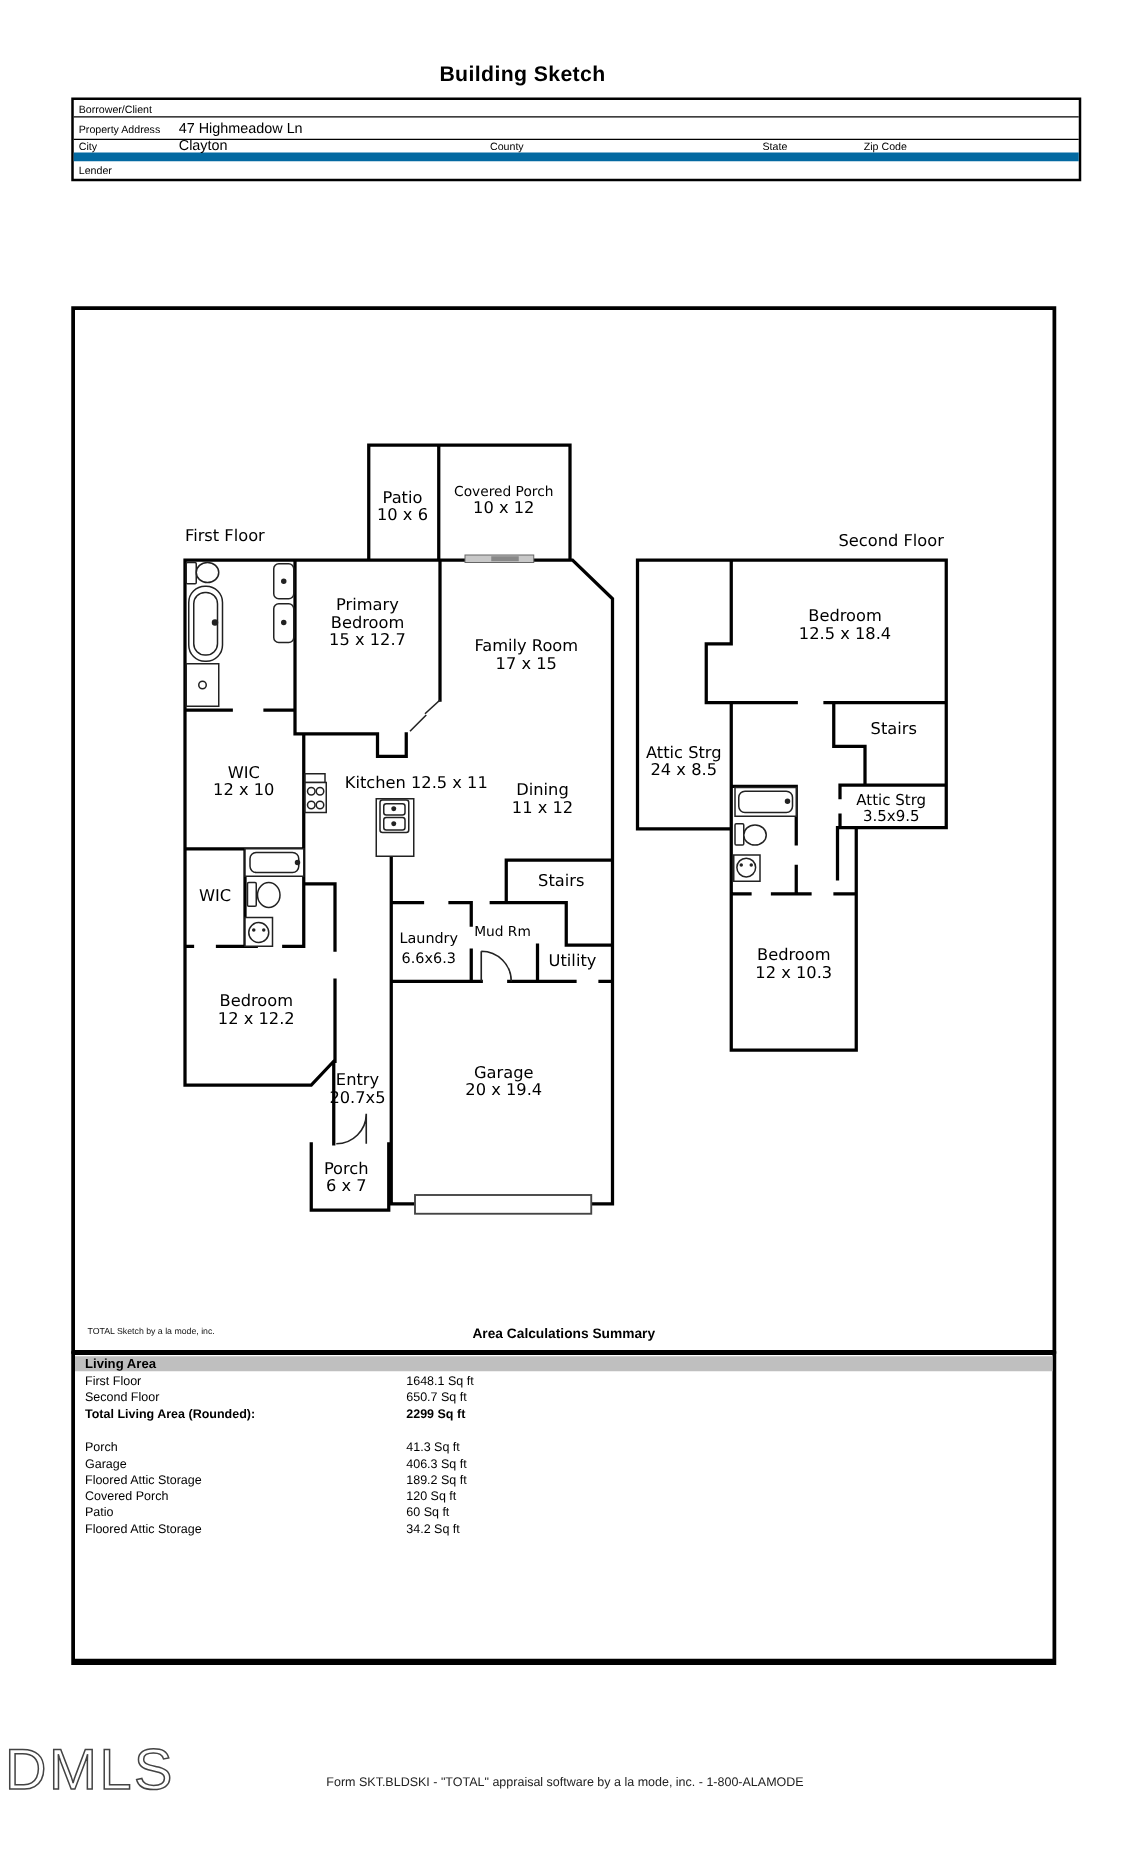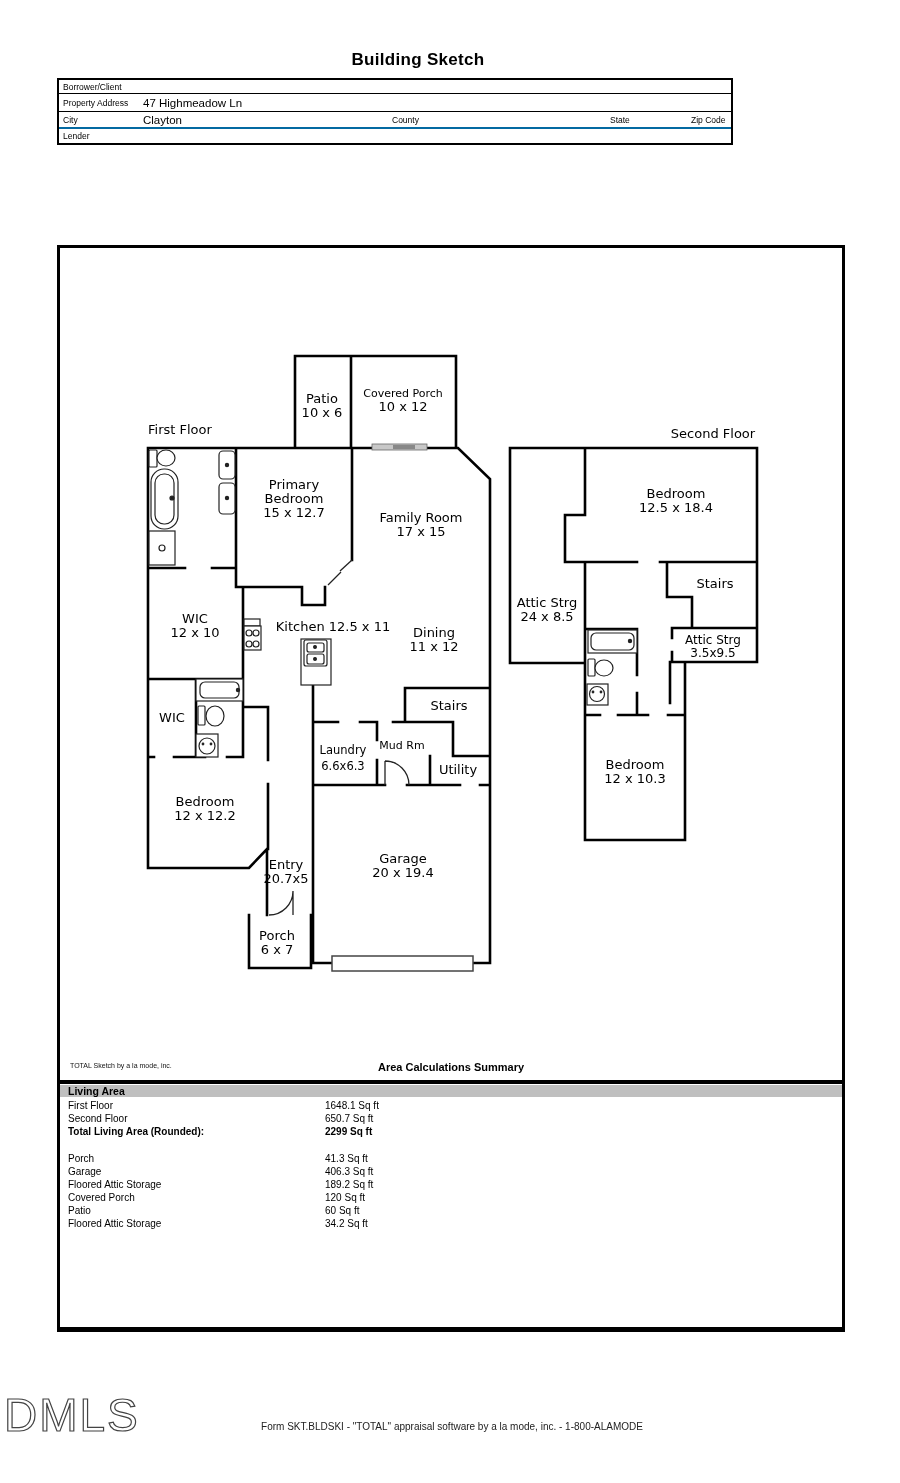--- a/index.html
+++ b/index.html
@@ -1,26 +1,26 @@
 <!DOCTYPE html>
 <html><head>
 <meta charset="utf-8">
 <style>
   html,body{margin:0;padding:0;background:#fff;}
   .page{position:relative;width:900px;height:1483px;background:#fff;overflow:hidden;
         font-family:"Liberation Sans",sans-serif;color:#000;}
   
   .title{position:absolute;left:0;top:50px;width:836px;text-align:center;
          font-size:17px;font-weight:bold;letter-spacing:.3px;}
-  .form-box{position:absolute;left:57px;top:78px;width:676px;height:67px;
+  .form-box{position:absolute;left:57px;top:78px;width:808px;height:67px;
             border:2px solid #000;box-sizing:border-box;}
   .frow{position:relative;box-sizing:border-box;width:100%;}
   .r1{height:14px;border-bottom:1px solid #000;}
   .r2{height:18px;border-bottom:1px solid #000;}
-  .r3{height:17px;border-bottom:2px solid #0369a1;}
+  .r3{height:17px;border-bottom:7px solid #0369a1;}
   .r4{height:14px;}
   .flabel{position:absolute;left:4px;top:50%;transform:translateY(-50%);
           font-size:8.5px;white-space:nowrap;}
   .fvalue{position:absolute;left:84px;top:50%;transform:translateY(-50%);
           font-size:11.5px;white-space:nowrap;}
   .lab-county{left:333px;}  .lab-state{left:551px;}  .lab-zip{left:632px;}
   
   .sketch-box{position:absolute;left:57px;top:245px;width:788px;height:838px;
               border:3px solid #000;box-sizing:border-box;}
   svg.plan{position:absolute;left:0;top:0;pointer-events:none;}

